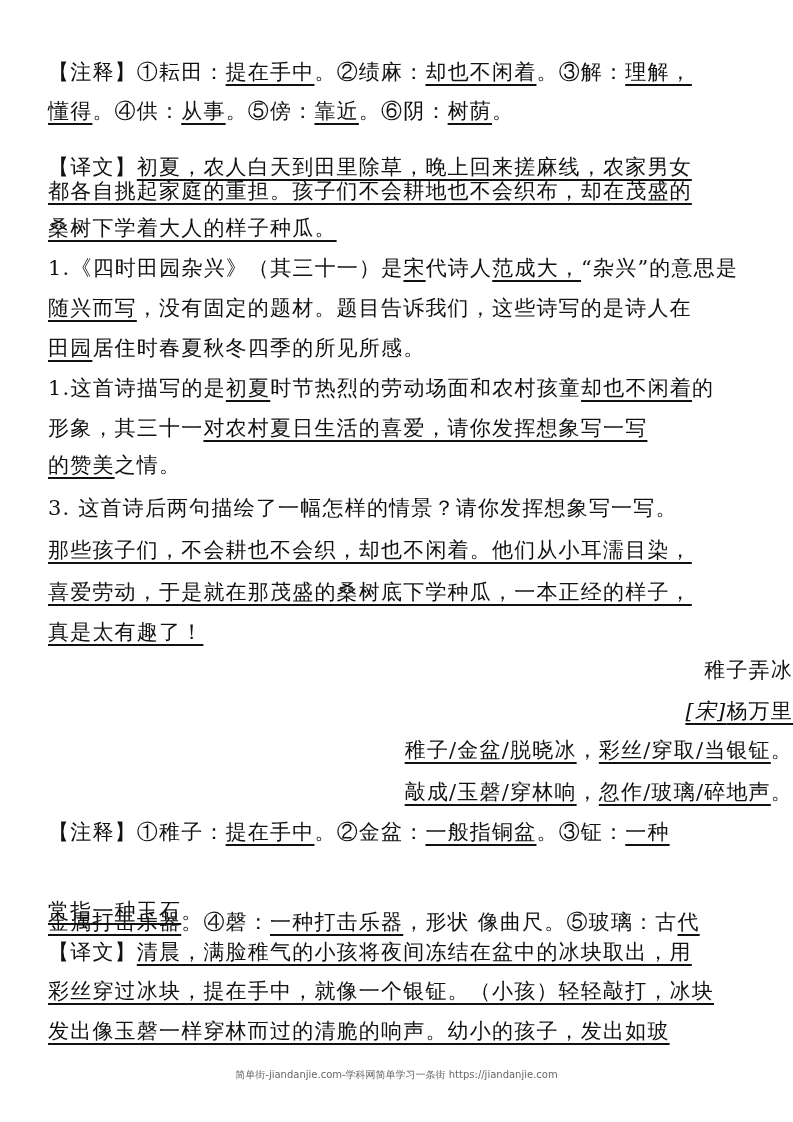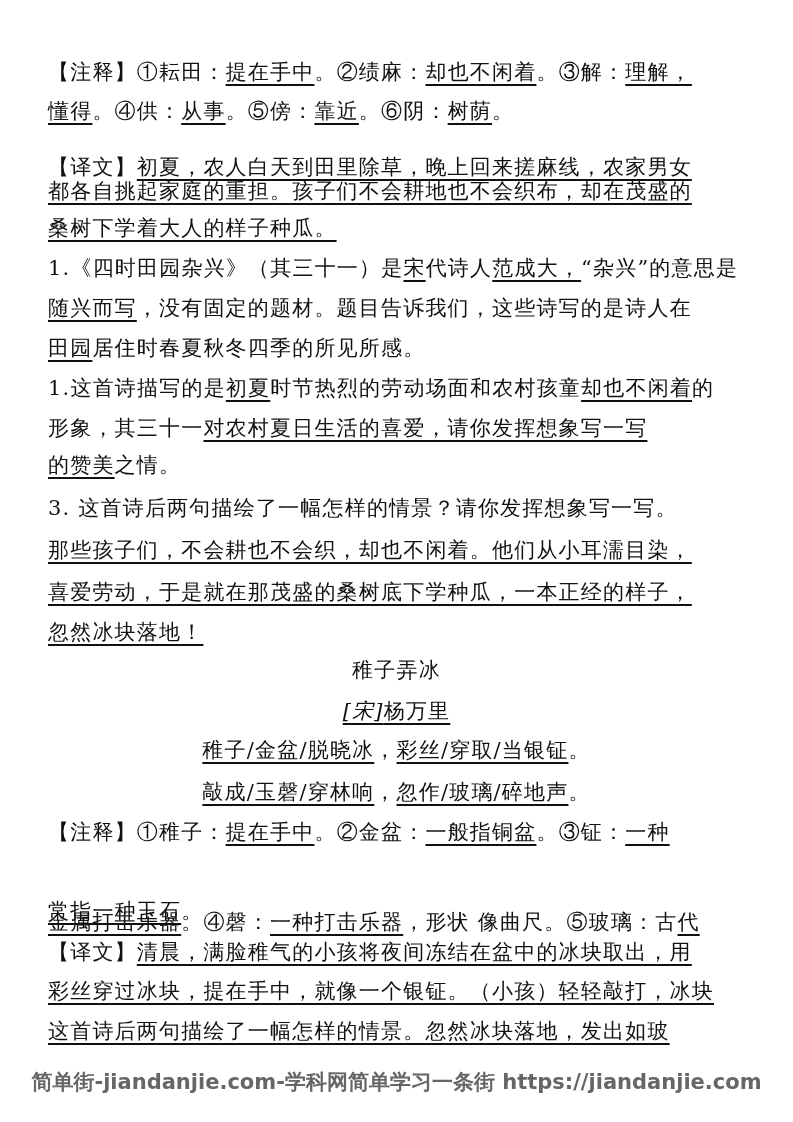--- a/index.html
+++ b/index.html
@@ -1,23 +1,23 @@
 <!DOCTYPE html>
 <html><head>
 <meta charset="utf-8">
 <style>
   html, body { margin:0; padding:0; background:#ffffff; }
   body { width:793px; height:1122px; position:relative; overflow:hidden;
          font-family:"DejaVu Serif","Liberation Serif",serif; color:#111; }
   .line { position:absolute; left:48px; width:700px; height:36px; line-height:36px;
           font-size:21px; white-space:nowrap; letter-spacing:1.2px; }
-  .line.center { left:0; width:793px; text-align:center; }
+  .line.center { left:0; width:793px; text-align:right; }
   .u { text-decoration:underline; text-decoration-thickness:1.5px; text-underline-offset:5px; }
   .footer { position:absolute; left:0; width:793px; top:1068px; text-align:center;
-            font-family:"DejaVu Sans","Liberation Sans",sans-serif; font-size:21px; color:#666;font-weight:bold; }
+            font-family:"DejaVu Sans","Liberation Sans",sans-serif; font-size:10px; color:#666; }
 </style>
 </head>
 <body>
 
 <div class="line" style="top:54px">
   <span>【注释】</span><span>①耘田：</span><span class="u">提在手中</span><span>。②绩麻：</span><span class="u">却也不闲着</span><span>。③解：</span><span class="u">理解，</span>
 </div>
 <div class="line" style="top:93px">
   <span class="u">懂得</span><span>。④供：</span><span class="u">从事</span><span>。⑤傍：</span><span class="u">靠近</span><span>。⑥阴：</span><span class="u">树荫</span><span>。</span>
 </div>
@@ -55,21 +55,21 @@
 <div class="line" style="top:490px">
   <span>3.  这首诗后两句描绘了一幅怎样的情景？请你发挥想象写一写。</span>
 </div>
 <div class="line" style="top:532px">
   <span class="u">那些孩子们，不会耕也不会织，却也不闲着。他们从小耳濡目染，</span>
 </div>
 <div class="line" style="top:574px">
   <span class="u">喜爱劳动，于是就在那茂盛的桑树底下学种瓜，一本正经的样子，</span>
 </div>
 <div class="line" style="top:614px">
-  <span class="u">忽然冰块落地！</span>
+  <span class="u">真是太有趣了！</span>
 </div>
 
 <div class="line center" style="top:652px">稚子弄冰</div>
 <div class="line center" style="top:693px">
   <span class="u" style="font-style:italic">[宋]</span><span class="u">杨万里</span>
 </div>
 <div class="line center" style="top:732px">
   <span class="u">稚子/金盆/脱晓冰</span><span>，</span><span class="u">彩丝/穿取/当银钲</span><span>。</span>
 </div>
 <div class="line center" style="top:774px">
@@ -86,16 +86,16 @@
   <span class="u">常指一种玉石</span><span>。</span>
 </div>
 
 <div class="line" style="top:934px">
   <span>【译文】</span><span class="u">清晨，满脸稚气的小孩将夜间冻结在盆中的冰块取出，用</span>
 </div>
 <div class="line" style="top:973px">
   <span class="u">彩丝穿过冰块，提在手中，就像一个银钲。（小孩）轻轻敲打，冰块</span>
 </div>
 <div class="line" style="top:1013px">
-  <span class="u">这首诗后两句描绘了一幅怎样的情景。忽然冰块落地，发出如玻</span>
+  <span class="u">发出像玉磬一样穿林而过的清脆的响声。幼小的孩子，发出如玻</span>
 </div>
 
 <div class="footer">简单街-jiandanjie.com-学科网简单学习一条街 https://jiandanjie.com</div>
 
 </body></html>

